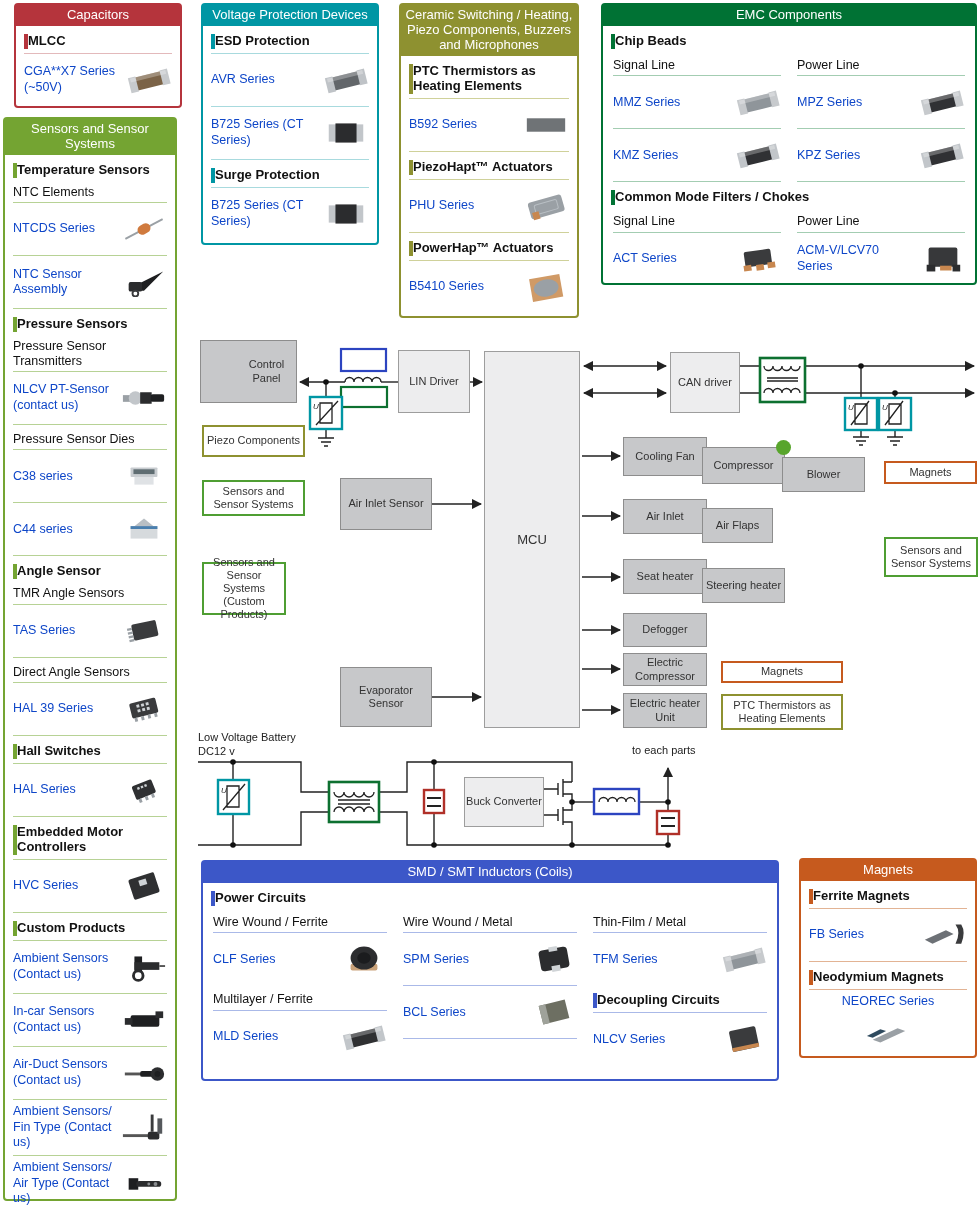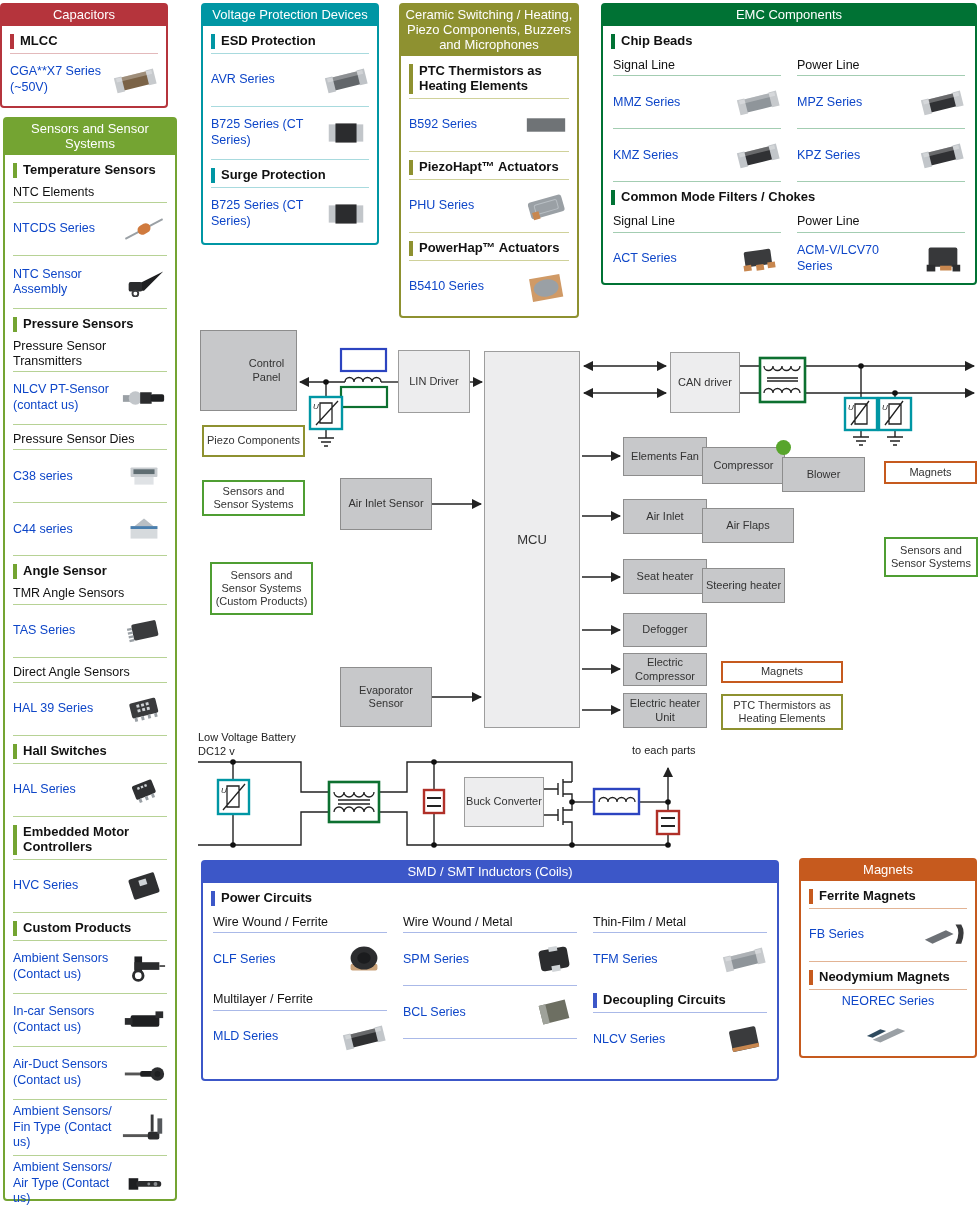--- a/index.html
+++ b/index.html
@@ -1,19 +1,19 @@
 <!DOCTYPE html>
 <html><head>
 <meta charset="utf-8">
 <style>
   html,body{margin:0;padding:0;background:#fff;font-family:"Liberation Sans",sans-serif;}
   #app{position:relative;width:980px;height:1205px;background:#fff;overflow:hidden;}
   .panel{position:absolute;background:#fff;border:2px solid var(--ac);border-radius:4px;box-sizing:border-box;}
   .phead{background:var(--ac);color:#fff;text-align:center;font-size:13px;padding:3px 4px;line-height:1.15;}
-  .sec{display:flex;align-items:stretch;gap:6px;font-weight:700;font-size:13px;color:#111;margin:8px 8px 2px;line-height:1.15;}
+  .sec{display:flex;align-items:stretch;gap:0;font-weight:700;font-size:13px;color:#111;margin:8px 8px 2px;line-height:1.15;}
   .sec .bar{flex:0 0 4px;background:var(--ac);min-height:15px;}
   .sub{font-size:12.5px;color:#111;margin:7px 8px 0;padding-bottom:3px;border-bottom:1px solid var(--sep);line-height:1.15;}
   .hrline{border-bottom:1px solid var(--sep);margin:4px 8px 0;}
   .row{display:flex;justify-content:space-between;align-items:center;margin:0 8px;padding:4px 0;border-bottom:1px solid var(--sep);min-height:44px;}
   .lnk{color:#0e46c8;font-size:12.5px;line-height:1.25;cursor:pointer;text-decoration:none;max-width:108px;}
   .pimg{width:46px;height:30px;flex:0 0 46px;}
   .pimg svg{width:100%;height:100%;display:block;}
   .cols{display:flex;gap:16px;margin:0 10px;}
   .col{flex:1;min-width:0;}
   .col .sub{margin:7px 0 0;}
@@ -28,21 +28,21 @@
   .lgd.or{border-color:#c65a1e;}
   .dlabel{position:absolute;font-size:11px;color:#222;z-index:2;line-height:1.25;}
   .gdot{position:absolute;left:776px;top:440px;width:15px;height:15px;border-radius:50%;background:#58a52c;z-index:3;}
   #wires{position:absolute;left:0;top:0;z-index:1;pointer-events:none;}
 </style>
 </head>
 <body>
 
 <div id="app">
 
-  <div class="panel" style="--ac:#b5343c;--sep:#e3b9bb;left:0;top:3px;width:168px;height:105px;">
+  <div class="panel" style="--ac:#b5343c;--sep:#e3b9bb;left:14px;top:3px;width:168px;height:105px;">
     <div class="phead">Capacitors</div>
     <div class="sec">
         <i class="bar"></i>
         <span>MLCC</span>
       </div>
     <div class="hrline"></div>
     <div class="row" style="border-bottom:none;">
       <a class="lnk">CGA**X7 Series (~50V)</a>
       <span class="pimg">
           <svg viewBox="0 0 48 30">
@@ -692,46 +692,46 @@
         <circle cx="434" cy="762" r="2.8"></circle>
         <circle cx="233" cy="845" r="2.8"></circle>
       <circle cx="434" cy="845" r="2.8"></circle>
         <circle cx="572" cy="845" r="2.8"></circle>
         <circle cx="572" cy="802" r="2.8"></circle>
       <circle cx="668" cy="802" r="2.8"></circle>
         <circle cx="668" cy="845" r="2.8"></circle>
     </g>
   </svg>
 
-  <div class="dbox" style="left:200px;top:330px;width:97px;height:81px;padding-left:36px;">
+  <div class="dbox" style="left:200px;top:340px;width:97px;height:63px;padding-left:36px;">
       <span>Control Panel</span>
     </div>
   <div class="dbox lt" style="left:398px;top:350px;width:72px;height:63px;">
       <span>LIN Driver</span>
     </div>
   <div class="dbox lt" style="left:484px;top:351px;width:96px;height:377px;font-size:13px;">
       <span>MCU</span>
     </div>
   <div class="dbox lt" style="left:670px;top:352px;width:70px;height:61px;">
       <span>CAN driver</span>
     </div>
   <div class="dbox" style="left:623px;top:437px;width:84px;height:39px;">
-      <span>Elements Fan</span>
+      <span>Cooling Fan</span>
     </div>
   <div class="dbox" style="left:702px;top:447px;width:83px;height:37px;">
       <span>Compressor</span>
     </div>
   <div class="dbox" style="left:782px;top:457px;width:83px;height:35px;">
       <span>Blower</span>
     </div>
   <div class="gdot"></div>
   <div class="dbox" style="left:623px;top:499px;width:84px;height:35px;">
       <span>Air Inlet</span>
     </div>
-  <div class="dbox" style="left:702px;top:508px;width:92px;height:35px;">
+  <div class="dbox" style="left:702px;top:508px;width:71px;height:35px;">
       <span>Air Flaps</span>
     </div>
   <div class="dbox" style="left:623px;top:559px;width:84px;height:35px;">
       <span>Seat heater</span>
     </div>
   <div class="dbox" style="left:702px;top:568px;width:83px;height:35px;">
       <span>Steering heater</span>
     </div>
   <div class="dbox" style="left:623px;top:613px;width:84px;height:34px;">
       <span>Defogger</span>
@@ -751,21 +751,21 @@
   <div class="dbox lt" style="left:464px;top:777px;width:80px;height:50px;">
       <span>Buck Converter</span>
     </div>
 
   <div class="lgd ol" style="left:202px;top:425px;width:103px;height:32px;">
       <span>Piezo Components</span>
     </div>
   <div class="lgd" style="left:202px;top:480px;width:103px;height:36px;">
       <span>Sensors and Sensor Systems</span>
     </div>
-  <div class="lgd" style="left:202px;top:562px;width:103px;height:53px;margin-left:8px;">
+  <div class="lgd" style="left:202px;top:562px;width:84px;height:53px;">
       <span>Sensors and Sensor Systems (Custom Products)</span>
     </div>
   <div class="lgd or" style="left:884px;top:461px;width:93px;height:23px;">
       <span>Magnets</span>
     </div>
   <div class="lgd" style="left:884px;top:537px;width:94px;height:40px;">
       <span>Sensors and Sensor Systems</span>
     </div>
   <div class="lgd or" style="left:721px;top:661px;width:122px;height:22px;">
       <span>Magnets</span>

